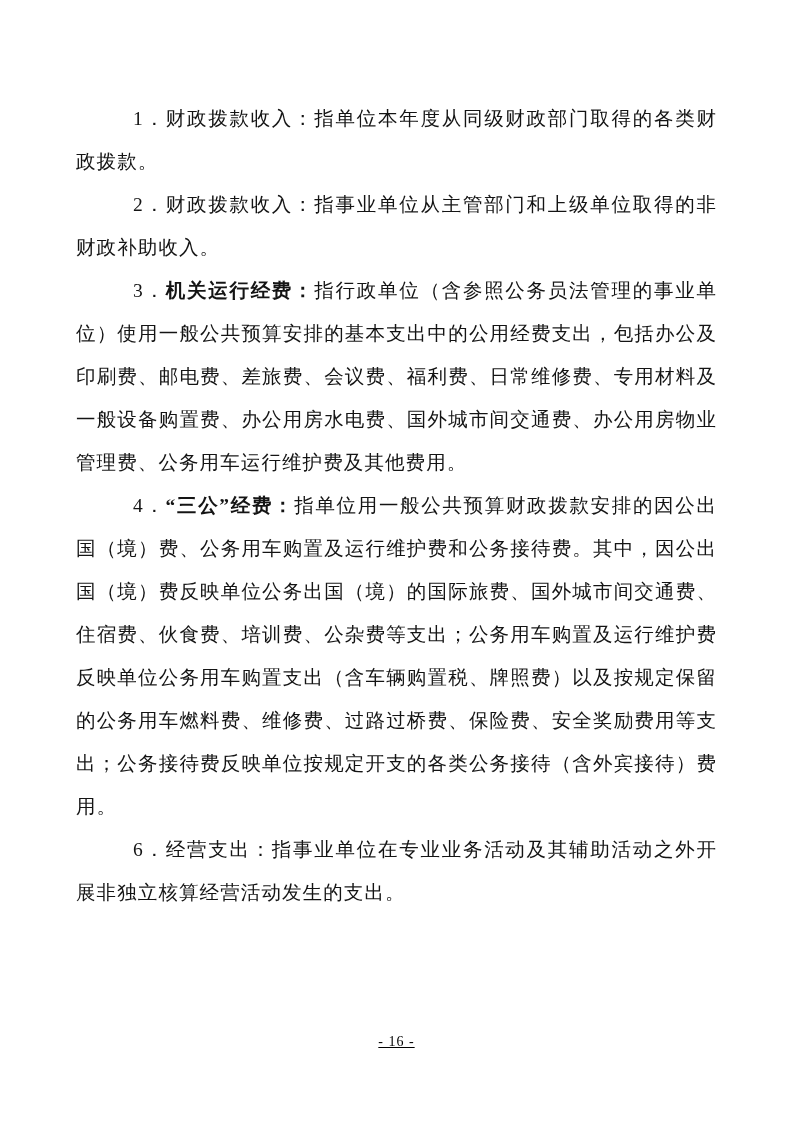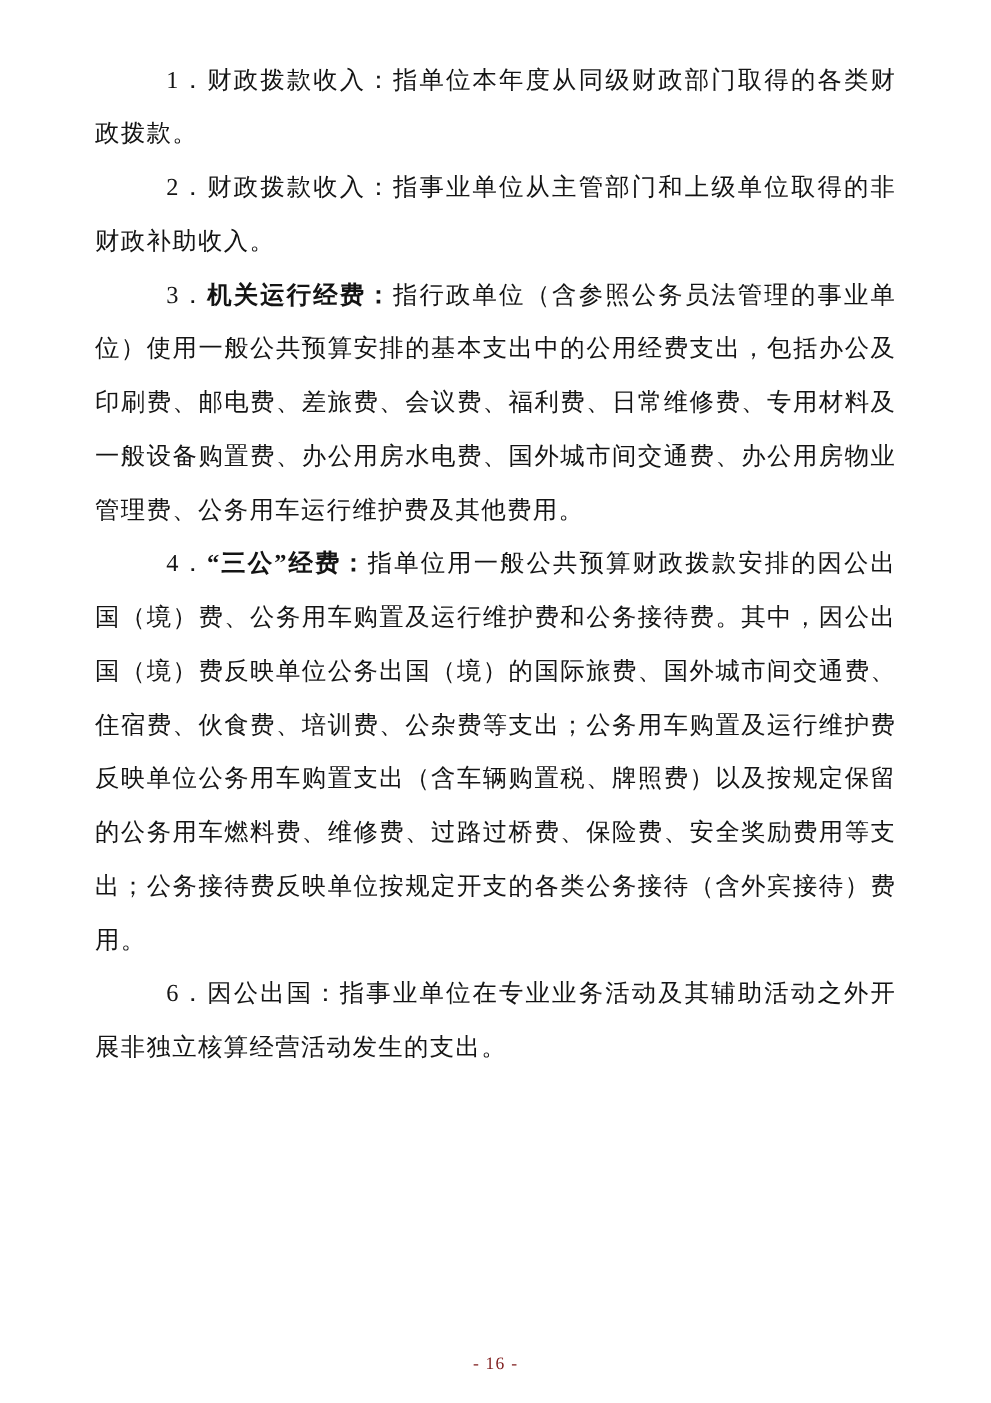--- a/index.html
+++ b/index.html
@@ -7,61 +7,62 @@
     padding: 0;
     background: #ffffff;
   }
   .page {
     position: relative;
     width: 793px;
     height: 1122px;
     margin: 0 auto;
     background: #ffffff;
     box-sizing: border-box;
-    padding: 43px 76px 0 76px;
+    padding: 97px 76px 0 76px;
     font-family: "Liberation Serif", "DejaVu Serif", serif;
     color: #141414;
     overflow: hidden;
   }
   .para {
     margin: 0;
     font-size: 19.5px;
     line-height: 43px;
     letter-spacing: 1.1px;
     text-align: justify;
     text-indent: 57px;
     word-break: break-all;
   }
   .term.bold, .num.bold {
     font-weight: bold;
   }
   .footer {
     position: absolute;
-    top: 1084px;
+    top: 1034px;
     left: 0;
     width: 100%;
     text-align: center;
     font-size: 14px;
     letter-spacing: 1px;
-    color: #7f1d1d;
+    color: #000000;
     font-family: "Liberation Serif", "DejaVu Serif", serif;
+    text-decoration: underline;
   }
 </style>
 </head>
 <body>
 
 <div class="page">
 
   <p class="para"><span class="num">1．</span><span class="term">财政拨款收入：</span><span class="body">指单位本年度从同级财政部门取得的各类财政拨款。</span></p>
 
   <p class="para"><span class="num">2．</span><span class="term">财政拨款收入：</span><span class="body">指事业单位从主管部门和上级单位取得的非财政补助收入。</span></p>
 
   <p class="para"><span class="num">3．</span><span class="term bold">机关运行经费：</span><span class="body">指行政单位（含参照公务员法管理的事业单位）使用一般公共预算安排的基本支出中的公用经费支出，包括办公及印刷费、邮电费、差旅费、会议费、福利费、日常维修费、专用材料及一般设备购置费、办公用房水电费、国外城市间交通费、办公用房物业管理费、公务用车运行维护费及其他费用。</span></p>
 
   <p class="para"><span class="num">4．</span><span class="term bold">“三公”经费：</span><span class="body">指单位用一般公共预算财政拨款安排的因公出国（境）费、公务用车购置及运行维护费和公务接待费。其中，因公出国（境）费反映单位公务出国（境）的国际旅费、国外城市间交通费、住宿费、伙食费、培训费、公杂费等支出；公务用车购置及运行维护费反映单位公务用车购置支出（含车辆购置税、牌照费）以及按规定保留的公务用车燃料费、维修费、过路过桥费、保险费、安全奖励费用等支出；公务接待费反映单位按规定开支的各类公务接待（含外宾接待）费用。</span></p>
 
 
-  <p class="para"><span class="num">6．</span><span class="term">因公出国：</span><span class="body">指事业单位在专业业务活动及其辅助活动之外开展非独立核算经营活动发生的支出。</span></p>
+  <p class="para"><span class="num">6．</span><span class="term">经营支出：</span><span class="body">指事业单位在专业业务活动及其辅助活动之外开展非独立核算经营活动发生的支出。</span></p>
 
 
   <div class="footer">- 16 -</div>
 
 </div>
 
 </body></html>

